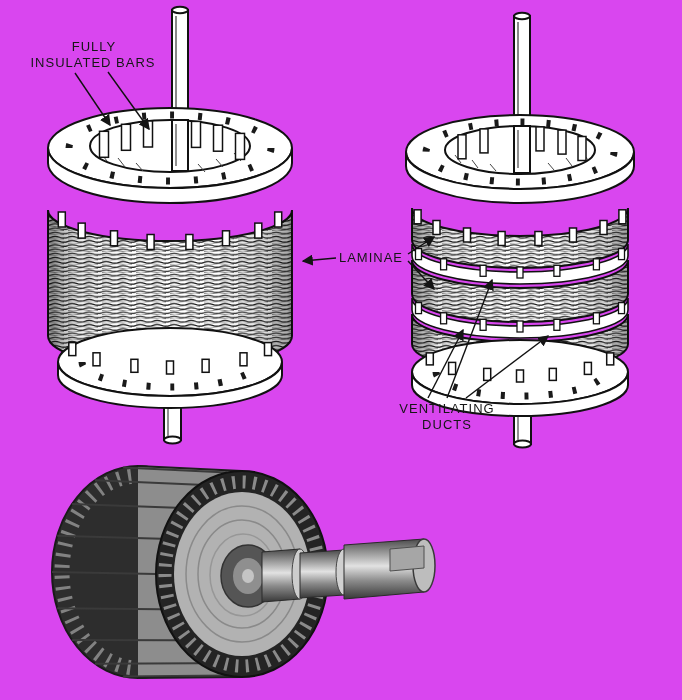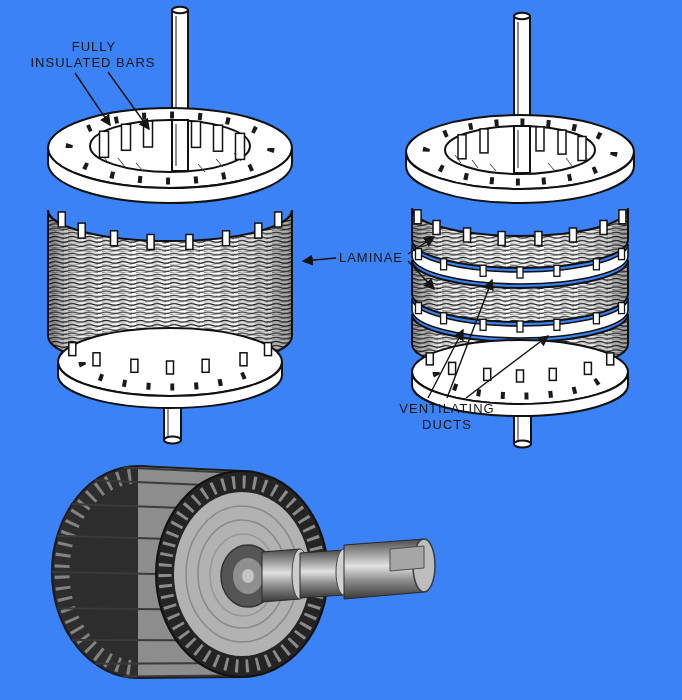--- a/index.html
+++ b/index.html
@@ -1,16 +1,16 @@
 <!DOCTYPE html>
 <html><head>
 <meta charset="utf-8">
 <style>
   html,body{margin:0;padding:0;background:#ffffff;}
-  .stage{position:relative;width:682px;height:700px;background:#3b82f6;overflow:hidden;}
+  .stage{position:relative;width:682px;height:700px;background:#d946ef;overflow:hidden;}
   svg{display:block;}
   text.fig-label{
     font-family:"Liberation Sans", sans-serif;
     font-size:13px;
     letter-spacing:1px;
     fill:#161616;
     text-anchor:middle;
   }
 </style>
 </head>

